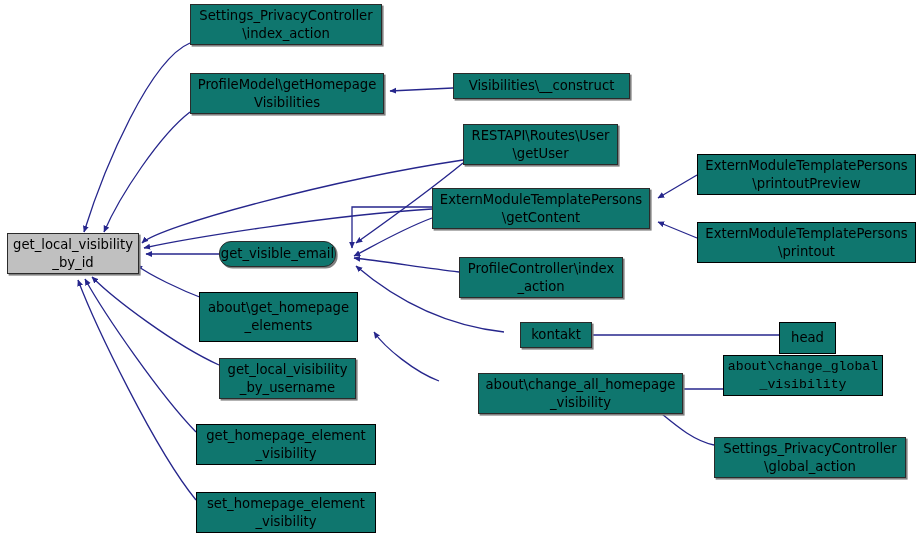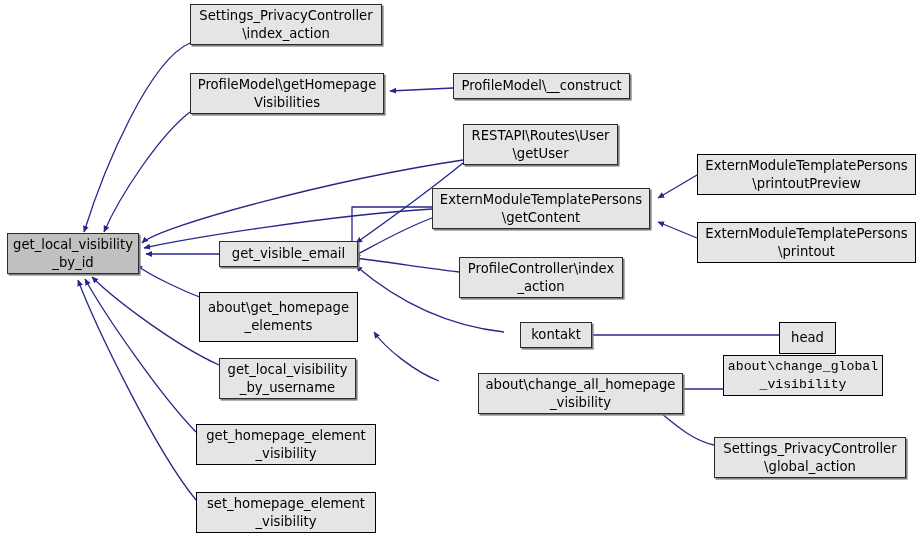--- a/index.html
+++ b/index.html
@@ -1,20 +1,20 @@
 <!DOCTYPE html>
 <html><head>
 <meta charset="utf-8">
 <style>
   html,body{margin:0;padding:0;background:#ffffff;}
   #canvas{position:relative;width:923px;height:539px;background:#ffffff;
           font-family:"DejaVu Sans","Liberation Sans",sans-serif;overflow:hidden;}
   svg#edges{position:absolute;left:0;top:0;width:923px;height:539px;}
   .node{position:absolute;box-sizing:border-box;display:flex;align-items:center;
-        justify-content:center;text-align:center;background:#e5e5e5;
+        justify-content:center;text-align:center;background:#0f766e;
         border:1px solid #000000;color:#000000;font-size:13.2px;line-height:18px;
         white-space:pre-line;letter-spacing:0px;}
   .node.shadowed{border:1px solid #2b2b2b;
         box-shadow:1.6px 1.6px 0 0 #808080;}
   .node.root{background:#c0c0c0;}
 </style>
 </head>
 <body>
 
 <div id="canvas">
@@ -48,30 +48,30 @@
         <path d="M714,445 C690,440 670,420 652,406" fill="none" stroke="#26268c" stroke-width="1.3" marker-end="url(#arrow)"></path>
       </g>
   </svg>
   <div id="node-group">
       <div class="node root shadowed" style="left: 7px; top: 233px; width: 132px; height: 41px;">get_local_visibility
 _by_id</div>
       <div class="node shadowed" style="left: 190px; top: 4px; width: 192px; height: 41px;">Settings_PrivacyController
 \index_action</div>
       <div class="node shadowed" style="left: 190px; top: 73px; width: 194px; height: 41px;">ProfileModel\getHomepage
 Visibilities</div>
-      <div class="node shadowed" style="left: 219px; top: 241px; width: 139px; height: 26px;">get_visible_email</div>
+      <div class="node shadowed" style="left: 219px; top: 241px; width: 117px; height: 26px; border-radius: 12px;">get_visible_email</div>
       <div class="node" style="left: 199px; top: 292px; width: 159px; height: 50px;">about\get_homepage
 _elements</div>
       <div class="node shadowed" style="left: 219px; top: 358px; width: 137px; height: 41px;">get_local_visibility
 _by_username</div>
       <div class="node" style="left: 196px; top: 424px; width: 180px; height: 41px;">get_homepage_element
 _visibility</div>
       <div class="node" style="left: 196px; top: 492px; width: 180px; height: 41px;">set_homepage_element
 _visibility</div>
-      <div class="node shadowed" style="left: 453px; top: 73px; width: 177px; height: 26px;">ProfileModel\__construct</div>
+      <div class="node shadowed" style="left: 453px; top: 73px; width: 177px; height: 26px;">Visibilities\__construct</div>
       <div class="node shadowed" style="left: 463px; top: 124px; width: 155px; height: 41px;">RESTAPI\Routes\User
 \getUser</div>
       <div class="node shadowed" style="left: 432px; top: 188px; width: 218px; height: 41px;">ExternModuleTemplatePersons
 \getContent</div>
       <div class="node" style="left: 697px; top: 154px; width: 219px; height: 41px;">ExternModuleTemplatePersons
 \printoutPreview</div>
       <div class="node" style="left: 697px; top: 222px; width: 219px; height: 41px;">ExternModuleTemplatePersons
 \printout</div>
       <div class="node shadowed" style="left: 459px; top: 257px; width: 164px; height: 41px;">ProfileController\index
 _action</div>

